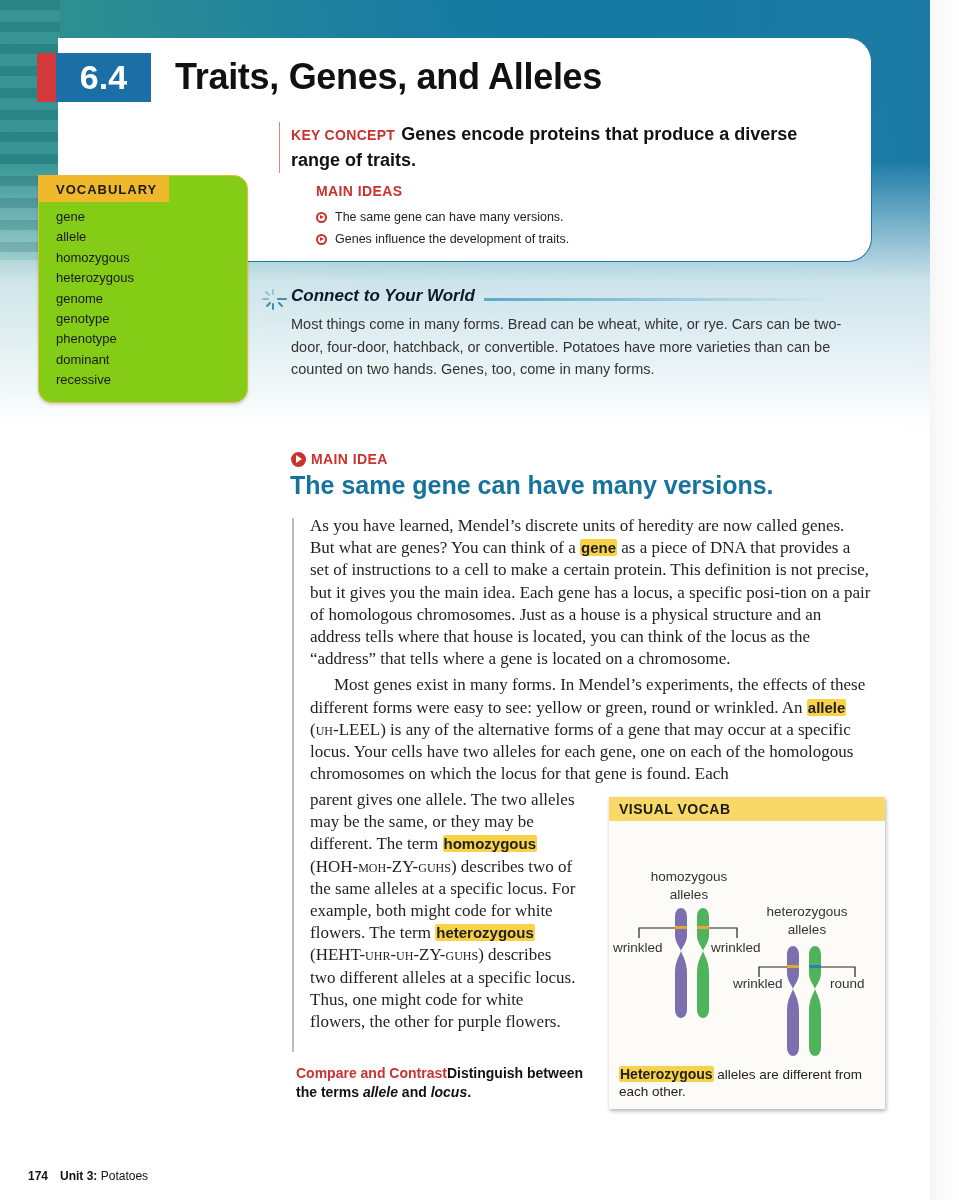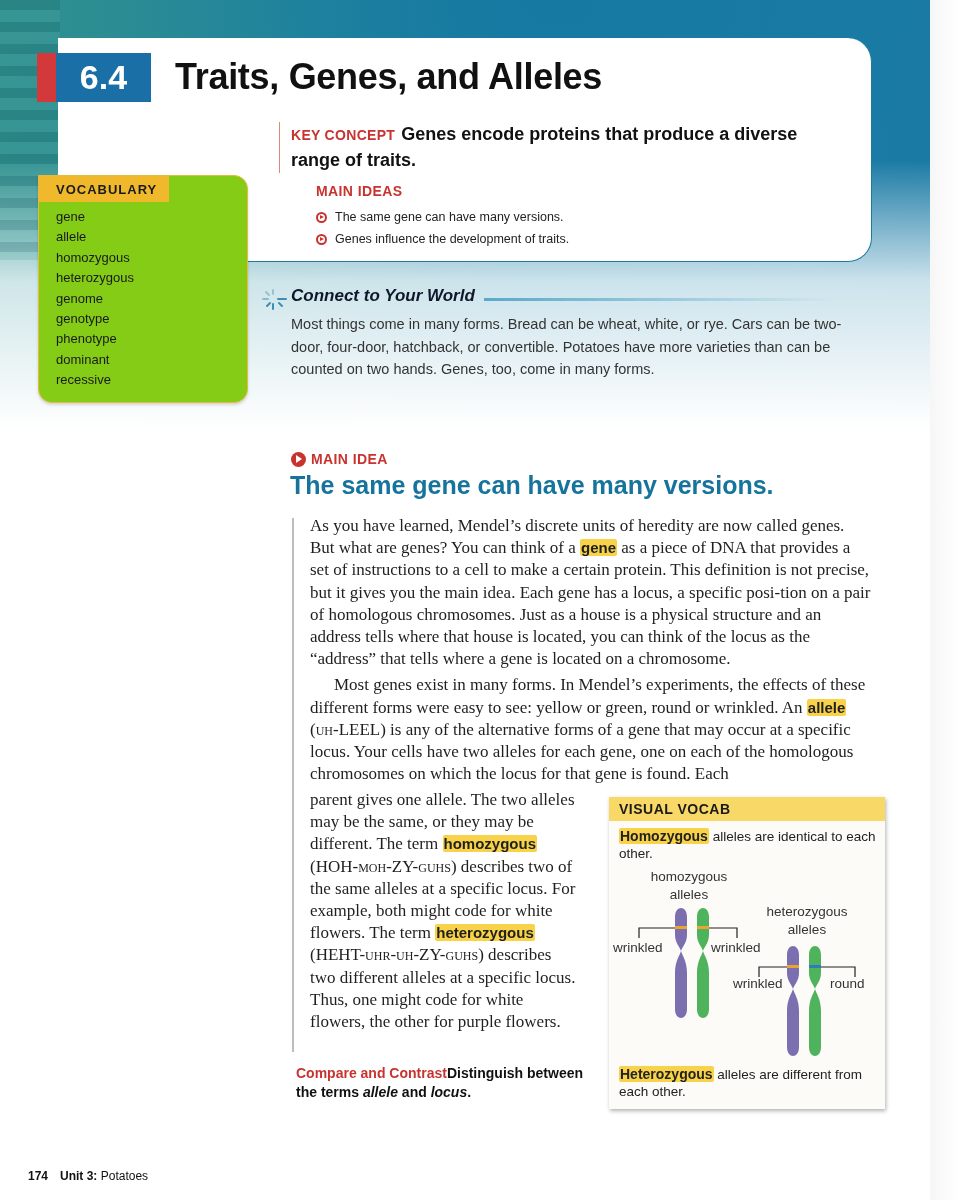--- a/index.html
+++ b/index.html
@@ -239,21 +239,20 @@
 <div class="body-narrow">
   <p><span>parent gives one allele. The two alleles may be the same, or they may be different. The term </span><span class="hl">homozygous</span> <span class="sc">(HOH-moh-ZY-guhs)</span><span> describes two of the same alleles at a specific locus. For example, both might code for white flowers. The term </span><span class="hl">heterozygous</span> <span class="sc">(HEHT-uhr-uh-ZY-guhs)</span><span> describes two different alleles at a specific locus. Thus, one might code for white flowers, the other for purple flowers.</span></p>
 </div>
 
 <div class="compare">
   <span class="cc-label">Compare and Contrast</span><span>Distinguish between the terms </span><i>allele</i><span> and </span><i>locus</i><span>.</span>
 </div>
 
 <div class="visual-vocab">
   <div class="vv-title">VISUAL VOCAB</div>
-  <div class="vv-caption" style="top:31px;"><span class="hl">Homozygous</span><span> alleles are identical to each other.</span></div>
 
   <svg class="vv-diagram" viewBox="0 0 276 312">
 
     <g>
       <path d="M66,120 C66,108 78,108 78,120 L78,138 C78,146 73,150 72,154 C73,158 78,164 78,176 L78,212 C78,224 66,224 66,212 L66,176 C66,164 71,158 72,154 C71,150 66,146 66,138 Z" fill="#7b6fb0"></path>
       <rect x="66" y="129" width="12" height="3" fill="#e8a530"></rect>
       <path d="M88,120 C88,108 100,108 100,120 L100,138 C100,146 95,150 94,154 C95,158 100,164 100,176 L100,212 C100,224 88,224 88,212 L88,176 C88,164 93,158 94,154 C93,150 88,146 88,138 Z" fill="#4fb35e"></path>
       <rect x="88" y="129" width="12" height="3" fill="#e8a530"></rect>
       <polyline points="66,131 30,131 30,141" fill="none" stroke="#222" stroke-width="1.2"></polyline>
       <polyline points="100,131 128,131 128,141" fill="none" stroke="#222" stroke-width="1.2"></polyline>

